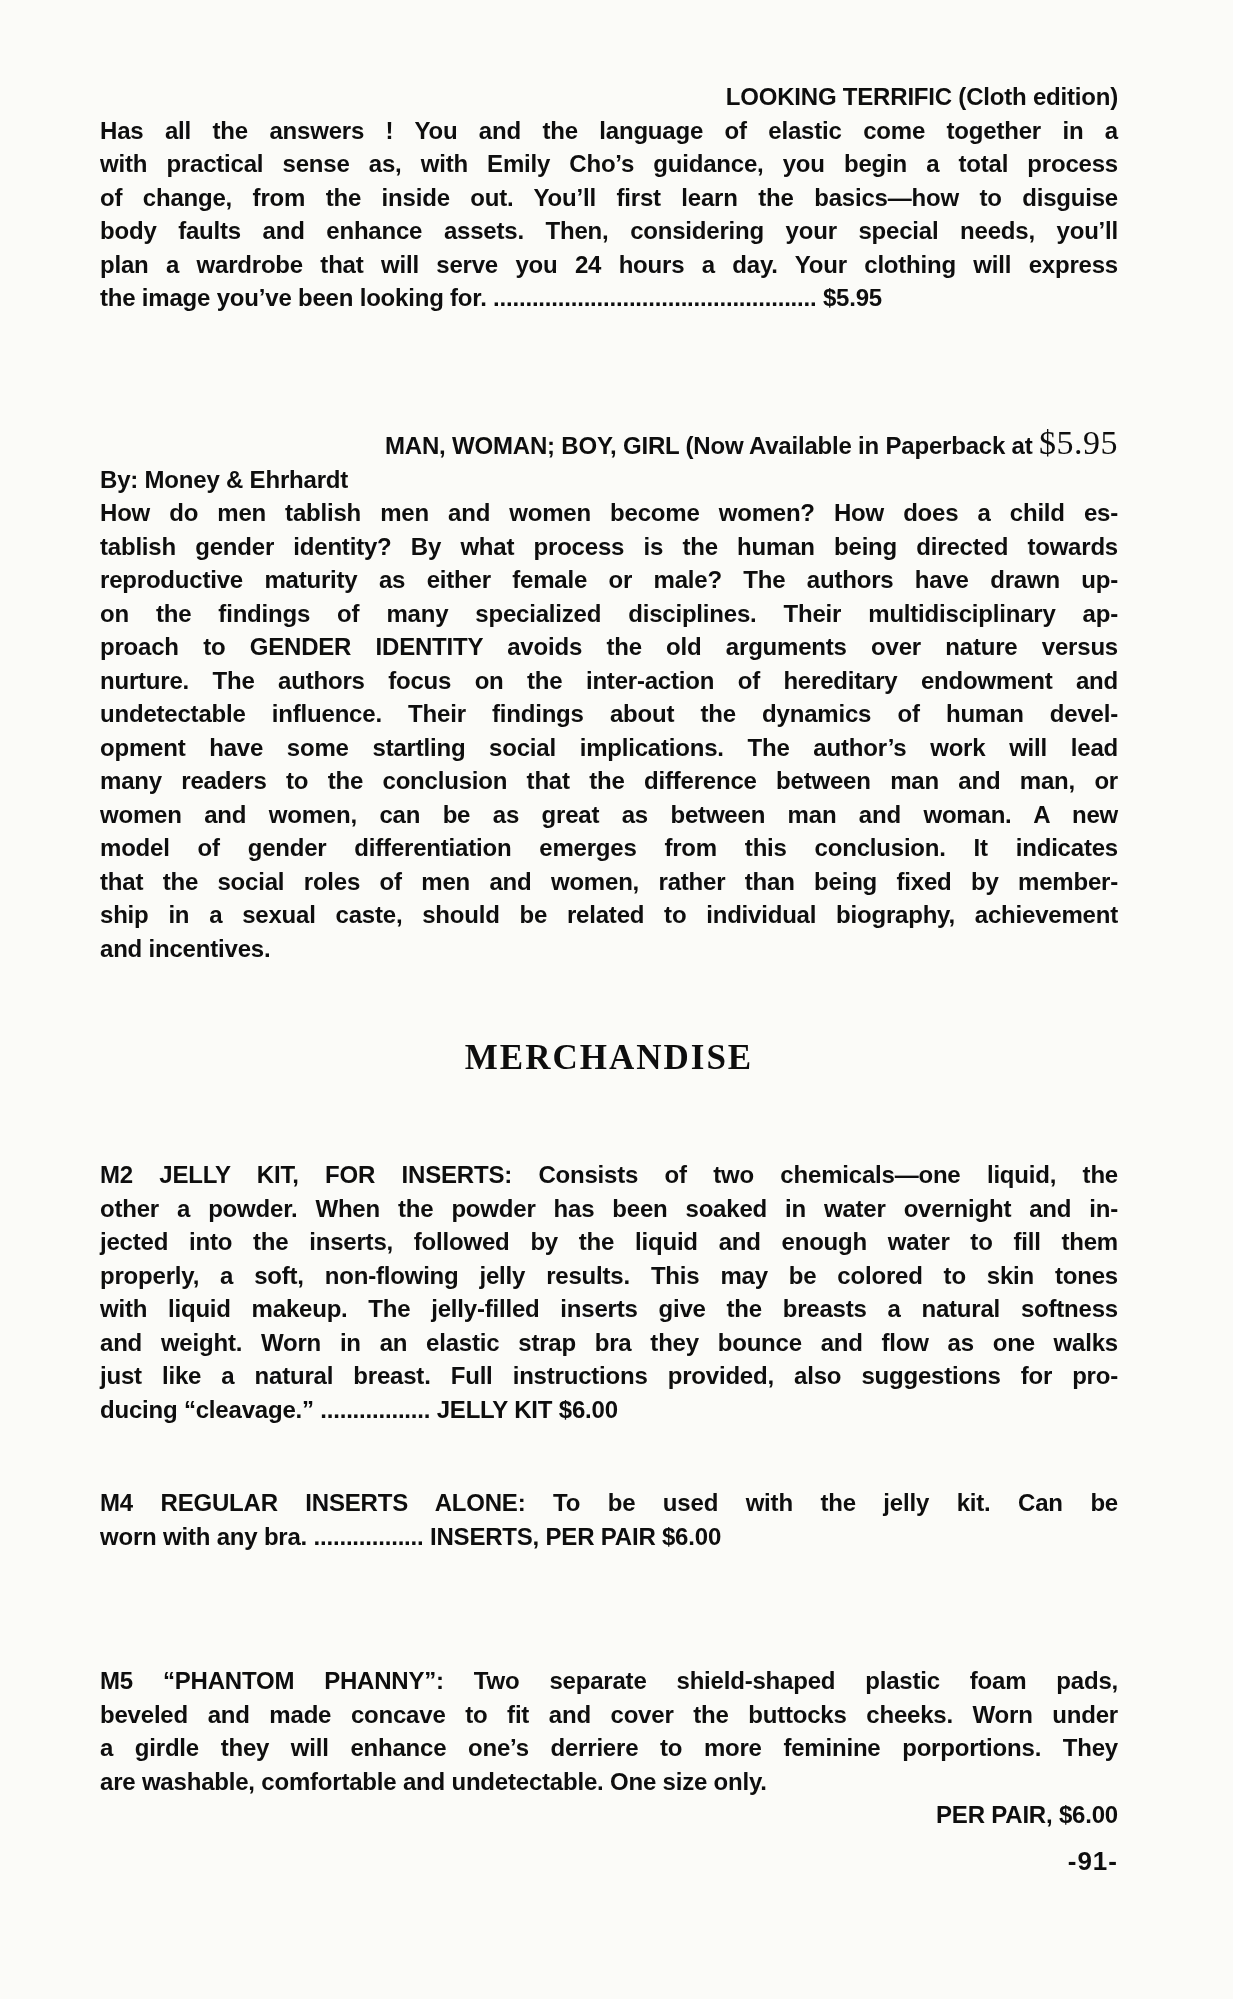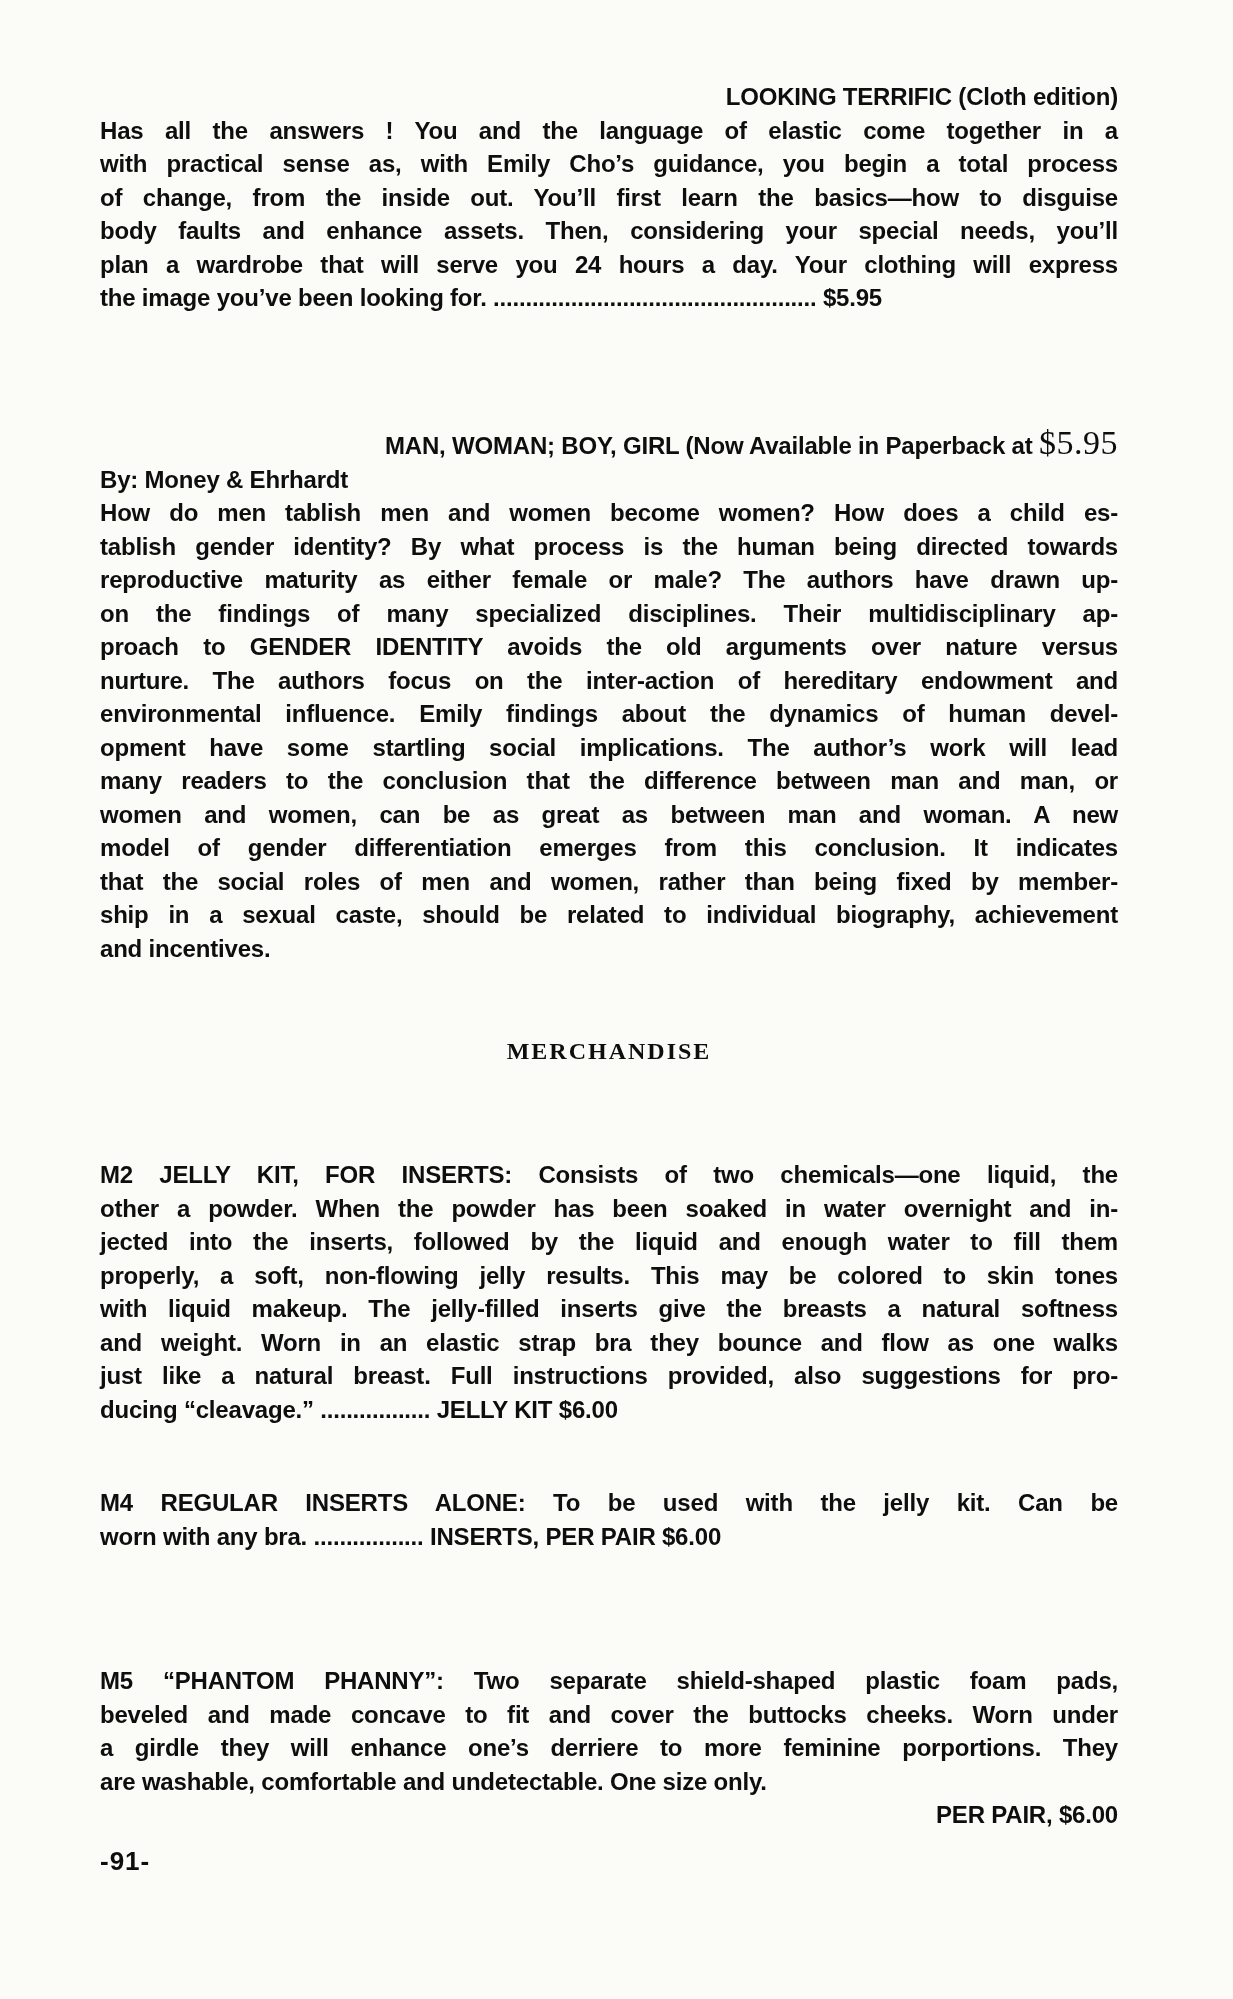--- a/index.html
+++ b/index.html
@@ -38,33 +38,33 @@
     letter-spacing: 0.5px;
   }
   .merch-head {
     position: absolute;
     left: 100px;
     width: 1018px;
     top: 1038px;
     text-align: center;
     font-family: "Liberation Serif", serif;
     font-weight: 700;
-    font-size: 24px;
+    font-size: 35px;
     letter-spacing: 2px;
   }
   .price-right {
     text-align: right;
     text-align-last: right;
   }
   .pagenum {
     position: absolute;
     left: 100px;
     width: 1018px;
     top: 1846px;
-    text-align: left;
+    text-align: right;
     font-size: 26px;
     letter-spacing: 1px;
   }
   .top-1 { top: 80px; }
   .top-2 { top: 426px; }
   .top-m2 { top: 1158px; }
   .top-m4 { top: 1486px; }
   .top-m5 { top: 1636px; margin-top: 28px; }
 </style>
 </head>
@@ -88,21 +88,21 @@
     <span class="serif-price">$5.95</span>
   </div>
   <div class="plain">By: Money &amp; Ehrhardt</div>
   <div>
       <div class="line">How do men tablish men and women become women? How does a child es-</div>
       <div class="line">tablish gender identity? By what process is the human being directed towards</div>
       <div class="line">reproductive maturity as either female or male? The authors have drawn up-</div>
       <div class="line">on the findings of many specialized disciplines. Their multidisciplinary ap-</div>
       <div class="line">proach to GENDER IDENTITY avoids the old arguments over nature versus</div>
       <div class="line">nurture. The authors focus on the inter-action of hereditary endowment and</div>
-      <div class="line">environmental influence. Emily findings about the dynamics of human devel-</div>
+      <div class="line">undetectable influence. Their findings about the dynamics of human devel-</div>
       <div class="line">opment have some startling social implications. The author’s work will lead</div>
       <div class="line">many readers to the conclusion that the difference between man and man, or</div>
       <div class="line">women and women, can be as great as between man and woman. A new</div>
       <div class="line">model of gender differentiation emerges from this conclusion. It indicates</div>
       <div class="line">that the social roles of men and women, rather than being fixed by member-</div>
       <div class="line">ship in a sexual caste, should be related to individual biography, achievement</div>
       <div class="line last">and incentives.</div>
     </div>
 </div>
 

